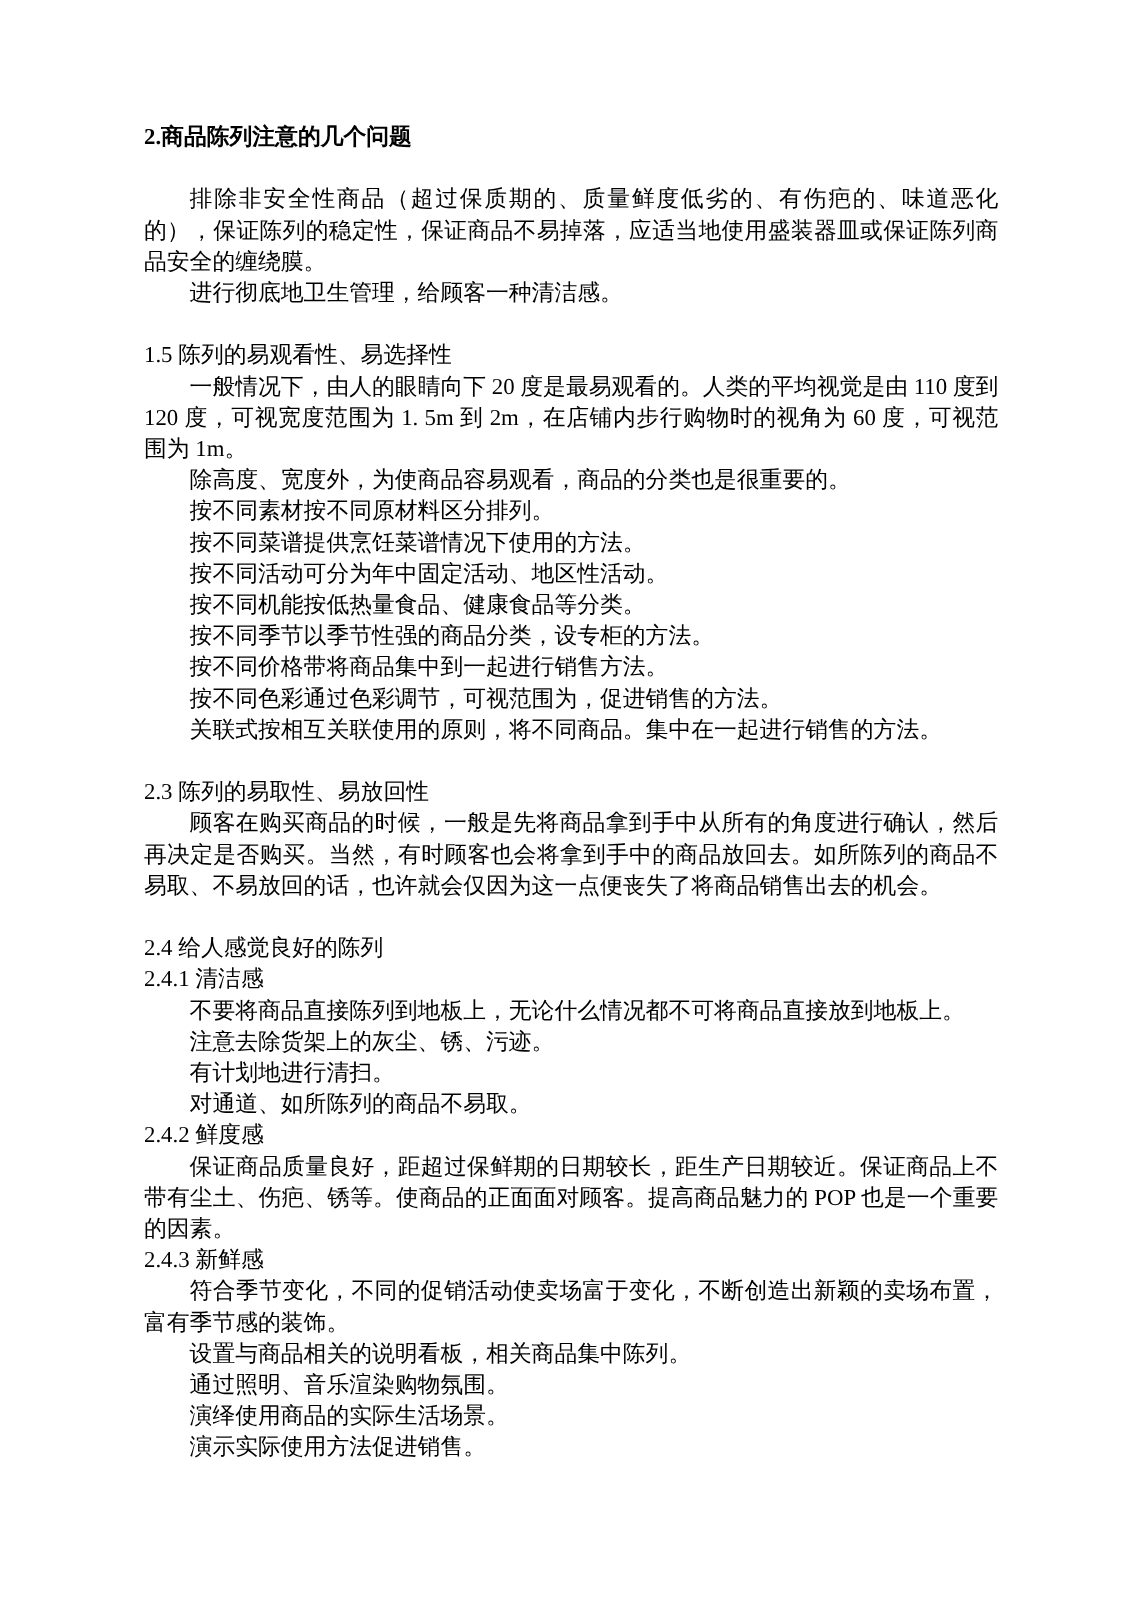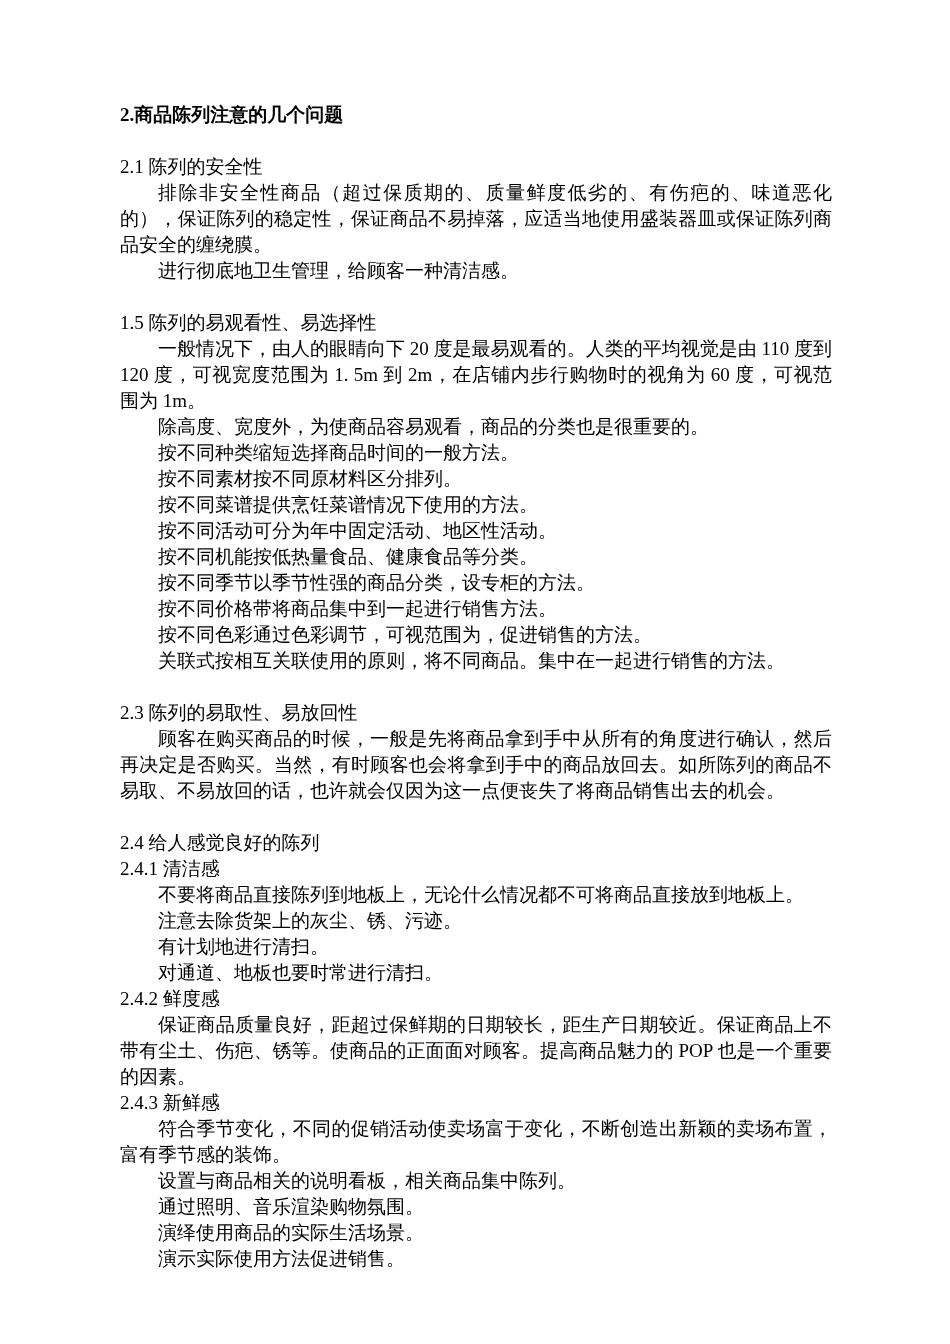--- a/index.html
+++ b/index.html
@@ -44,46 +44,44 @@
     height: 26px;
   }
 </style>
 </head>
 <body>
 
 <div class="page">
   <h1 class="doc-title">2.商品陈列注意的几个问题</h1>
   <div id="doc-body">
       <div class="block spacer"></div>
-      <div class="block heading">2.1 陈列的安全性</div>
       <div class="block para">排除非安全性商品（超过保质期的、质量鲜度低劣的、有伤疤的、味道恶化的），保证陈列的稳定性，保证商品不易掉落，应适当地使用盛装器皿或保证陈列商品安全的缠绕膜。</div>
       <div class="block para">进行彻底地卫生管理，给顾客一种清洁感。</div>
       <div class="block spacer"></div>
       <div class="block heading">1.5 陈列的易观看性、易选择性</div>
       <div class="block para">一般情况下，由人的眼睛向下 20 度是最易观看的。人类的平均视觉是由 110 度到 120 度，可视宽度范围为 1. 5m 到 2m，在店铺内步行购物时的视角为 60 度，可视范围为 1m。</div>
       <div class="block para">除高度、宽度外，为使商品容易观看，商品的分类也是很重要的。</div>
-      <div class="block para">按不同种类缩短选择商品时间的一般方法。</div>
       <div class="block para">按不同素材按不同原材料区分排列。</div>
       <div class="block para">按不同菜谱提供烹饪菜谱情况下使用的方法。</div>
       <div class="block para">按不同活动可分为年中固定活动、地区性活动。</div>
       <div class="block para">按不同机能按低热量食品、健康食品等分类。</div>
       <div class="block para">按不同季节以季节性强的商品分类，设专柜的方法。</div>
       <div class="block para">按不同价格带将商品集中到一起进行销售方法。</div>
       <div class="block para">按不同色彩通过色彩调节，可视范围为，促进销售的方法。</div>
       <div class="block para">关联式按相互关联使用的原则，将不同商品。集中在一起进行销售的方法。</div>
       <div class="block spacer"></div>
       <div class="block heading">2.3 陈列的易取性、易放回性</div>
       <div class="block para">顾客在购买商品的时候，一般是先将商品拿到手中从所有的角度进行确认，然后再决定是否购买。当然，有时顾客也会将拿到手中的商品放回去。如所陈列的商品不易取、不易放回的话，也许就会仅因为这一点便丧失了将商品销售出去的机会。</div>
       <div class="block spacer"></div>
       <div class="block heading">2.4 给人感觉良好的陈列</div>
       <div class="block heading">2.4.1 清洁感</div>
       <div class="block para">不要将商品直接陈列到地板上，无论什么情况都不可将商品直接放到地板上。</div>
       <div class="block para">注意去除货架上的灰尘、锈、污迹。</div>
       <div class="block para">有计划地进行清扫。</div>
-      <div class="block para">对通道、地板也要时常进行清扫。</div>
+      <div class="block para">对通道、如所陈列的商品不易取。</div>
       <div class="block heading">2.4.2 鲜度感</div>
       <div class="block para">保证商品质量良好，距超过保鲜期的日期较长，距生产日期较近。保证商品上不带有尘土、伤疤、锈等。使商品的正面面对顾客。提高商品魅力的 POP 也是一个重要的因素。</div>
       <div class="block heading">2.4.3 新鲜感</div>
       <div class="block para">符合季节变化，不同的促销活动使卖场富于变化，不断创造出新颖的卖场布置，富有季节感的装饰。</div>
       <div class="block para">设置与商品相关的说明看板，相关商品集中陈列。</div>
       <div class="block para">通过照明、音乐渲染购物氛围。</div>
       <div class="block para">演绎使用商品的实际生活场景。</div>
       <div class="block para">演示实际使用方法促进销售。</div>
     </div>
 </div>

